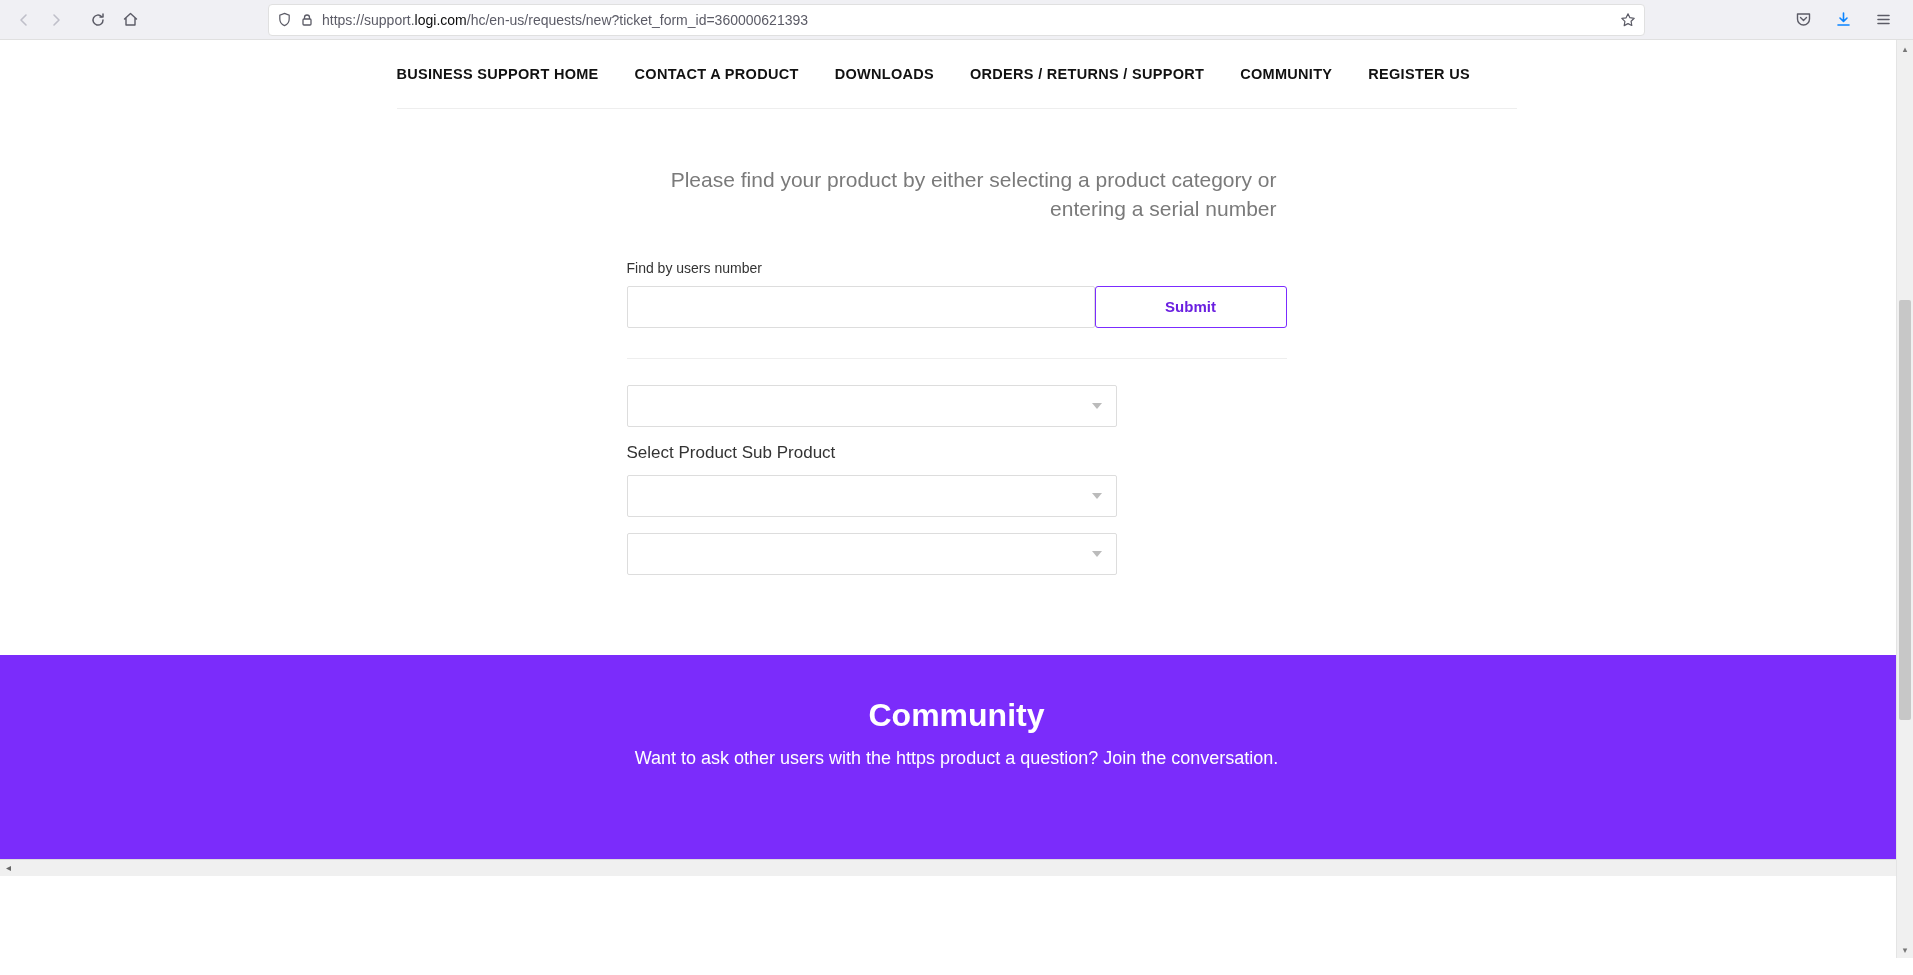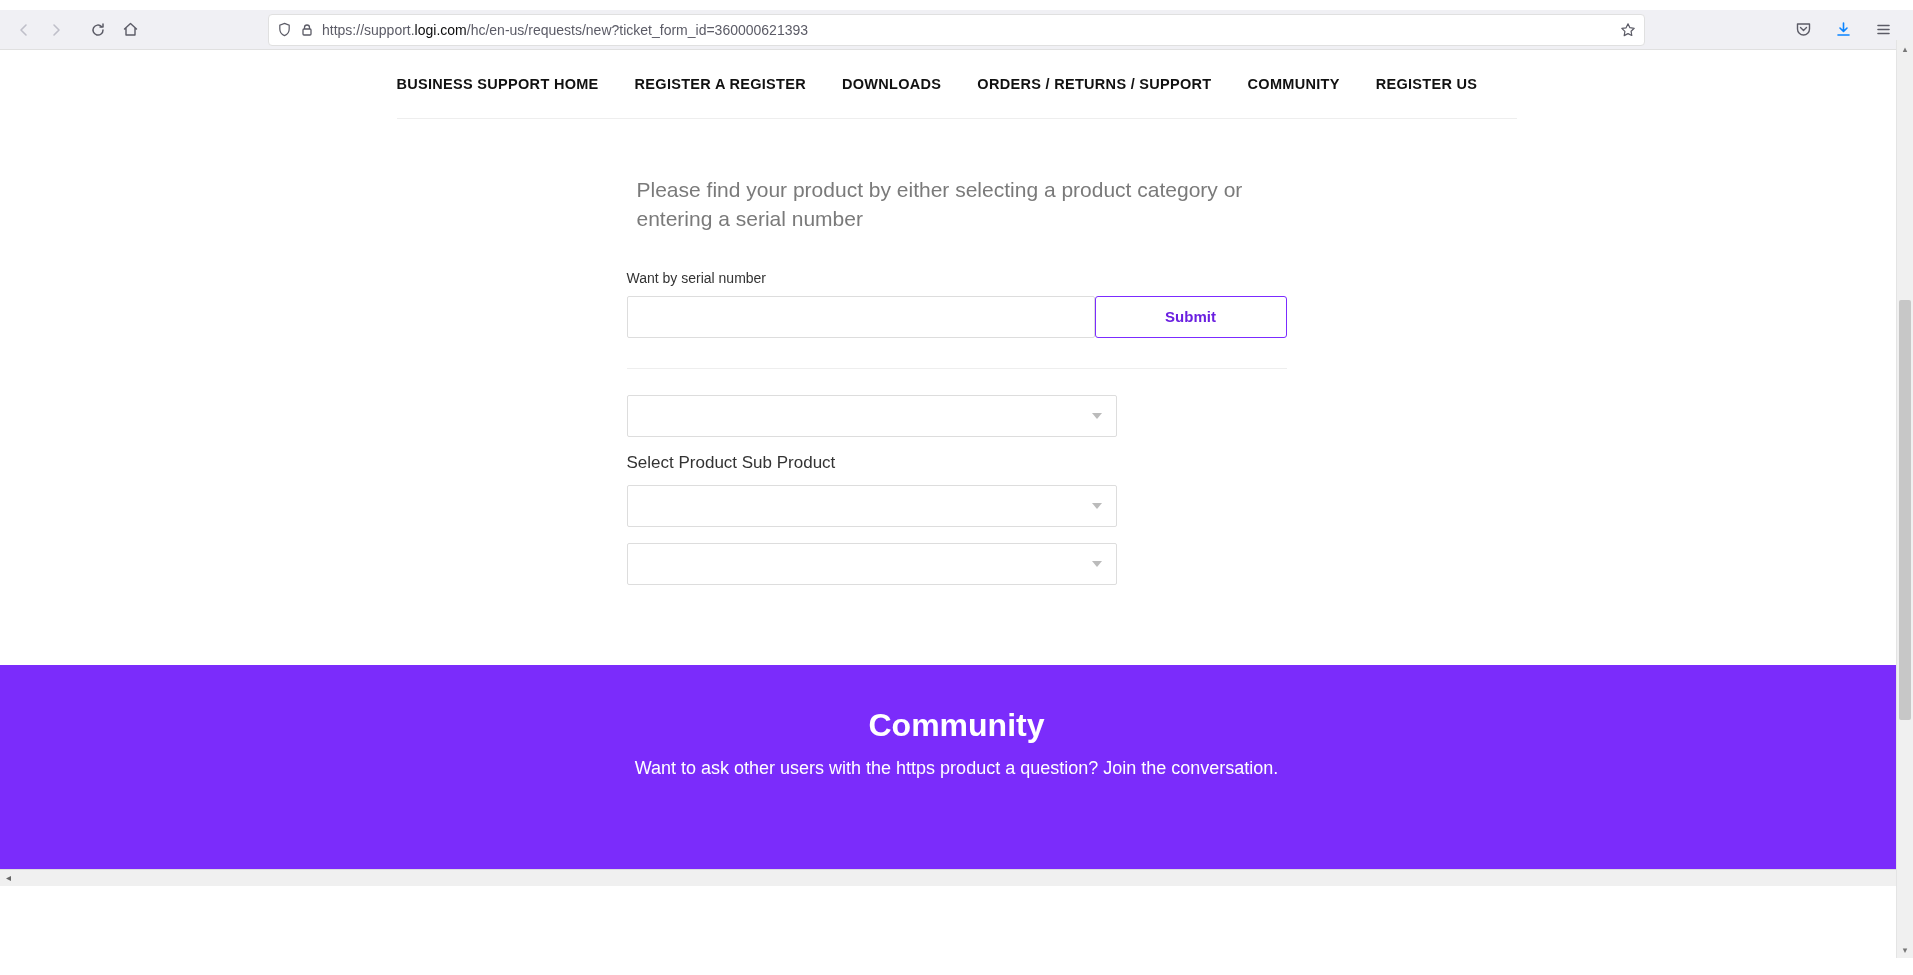--- a/index.html
+++ b/index.html
@@ -7,21 +7,20 @@
 
     
     .browser-chrome {
       height: 40px;
       background: #f0f0f4;
       display: flex;
       align-items: center;
       padding: 8px 10px;
       border-bottom: 1px solid #e0e0e0;
       gap: 4px;
-      margin-top: 10px;
     }
     .chrome-btn {
       width: 28px; height: 28px;
       display: flex; align-items: center; justify-content: center;
       border-radius: 4px;
       color: #5b5b66;
       cursor: pointer;
     }
     .chrome-btn.disabled { color: #bfbfc9; }
     .url-bar {
@@ -57,21 +56,21 @@
       color: #111;
       letter-spacing: 0.3px;
       text-decoration: none;
     }
 
     .content {
       max-width: 660px;
       margin: 56px auto 80px;
     }
     .intro {
-      text-align: left;
+      text-align: right;
       color: #7a7a7a;
       font-size: 21px;
       line-height: 1.4;
       font-weight: 400;
       margin-bottom: 36px;
       padding: 0 10px;
     }
     .serial-label {
       font-size: 14px;
       color: #333;
@@ -246,31 +245,31 @@
           <path d="M3 4.5h11M3 8.5h11M3 12.5h11" stroke="#5b5b66" stroke-width="1.6" stroke-linecap="round"></path>
         </svg>
     </span>
   </div>
 </div>
 
 <div class="page">
 
   <nav class="topnav">
     <a href="#">BUSINESS SUPPORT HOME</a>
-    <a href="#">REGISTER A REGISTER</a>
+    <a href="#">CONTACT A PRODUCT</a>
     <a href="#">DOWNLOADS</a>
     <a href="#">ORDERS / RETURNS / SUPPORT</a>
     <a href="#">COMMUNITY</a>
     <a href="#">REGISTER US</a>
   </nav>
 
   <div class="content">
     <div class="intro">Please find your product by either selecting a product category or entering a serial number</div>
 
-    <div class="serial-label">Want by serial number</div>
+    <div class="serial-label">Find by users number</div>
     <div class="serial-row">
       <input type="text" class="serial-input" style="">
       <button class="submit-btn">Submit</button>
     </div>
 
     <div class="select-box">
       <span class="caret"></span>
     </div>
 
     <div class="select-label">Select Product Sub Product</div>

